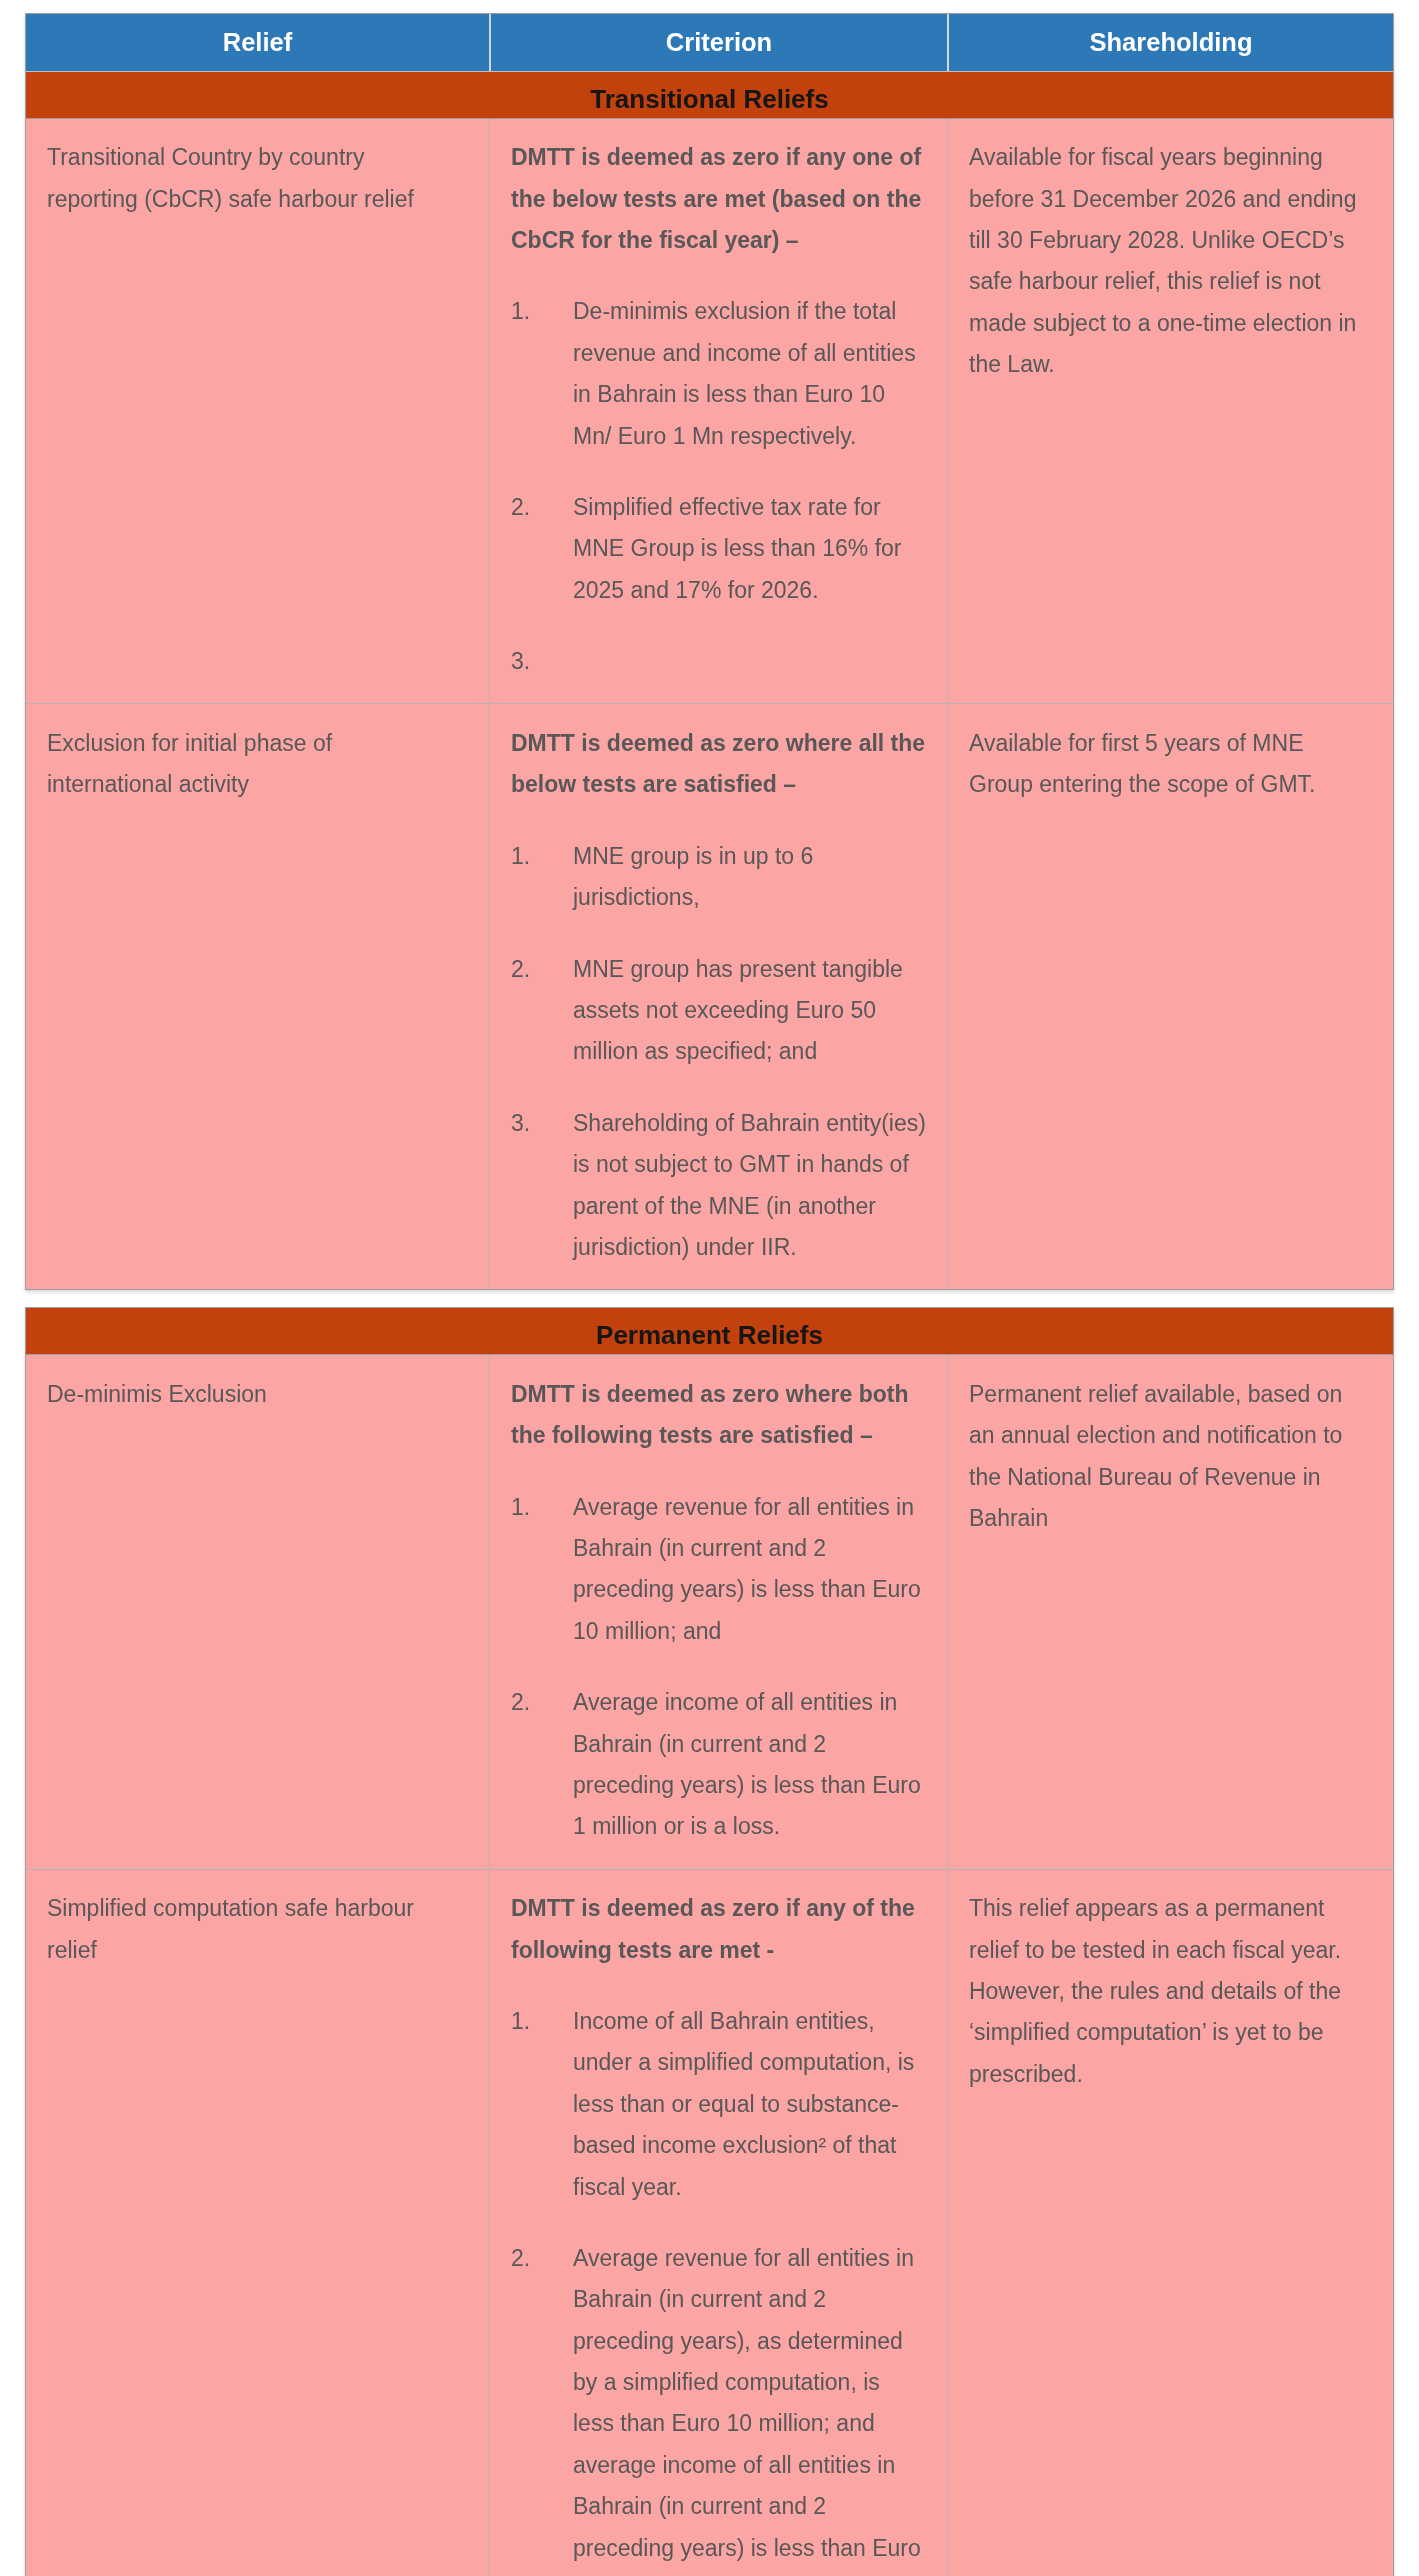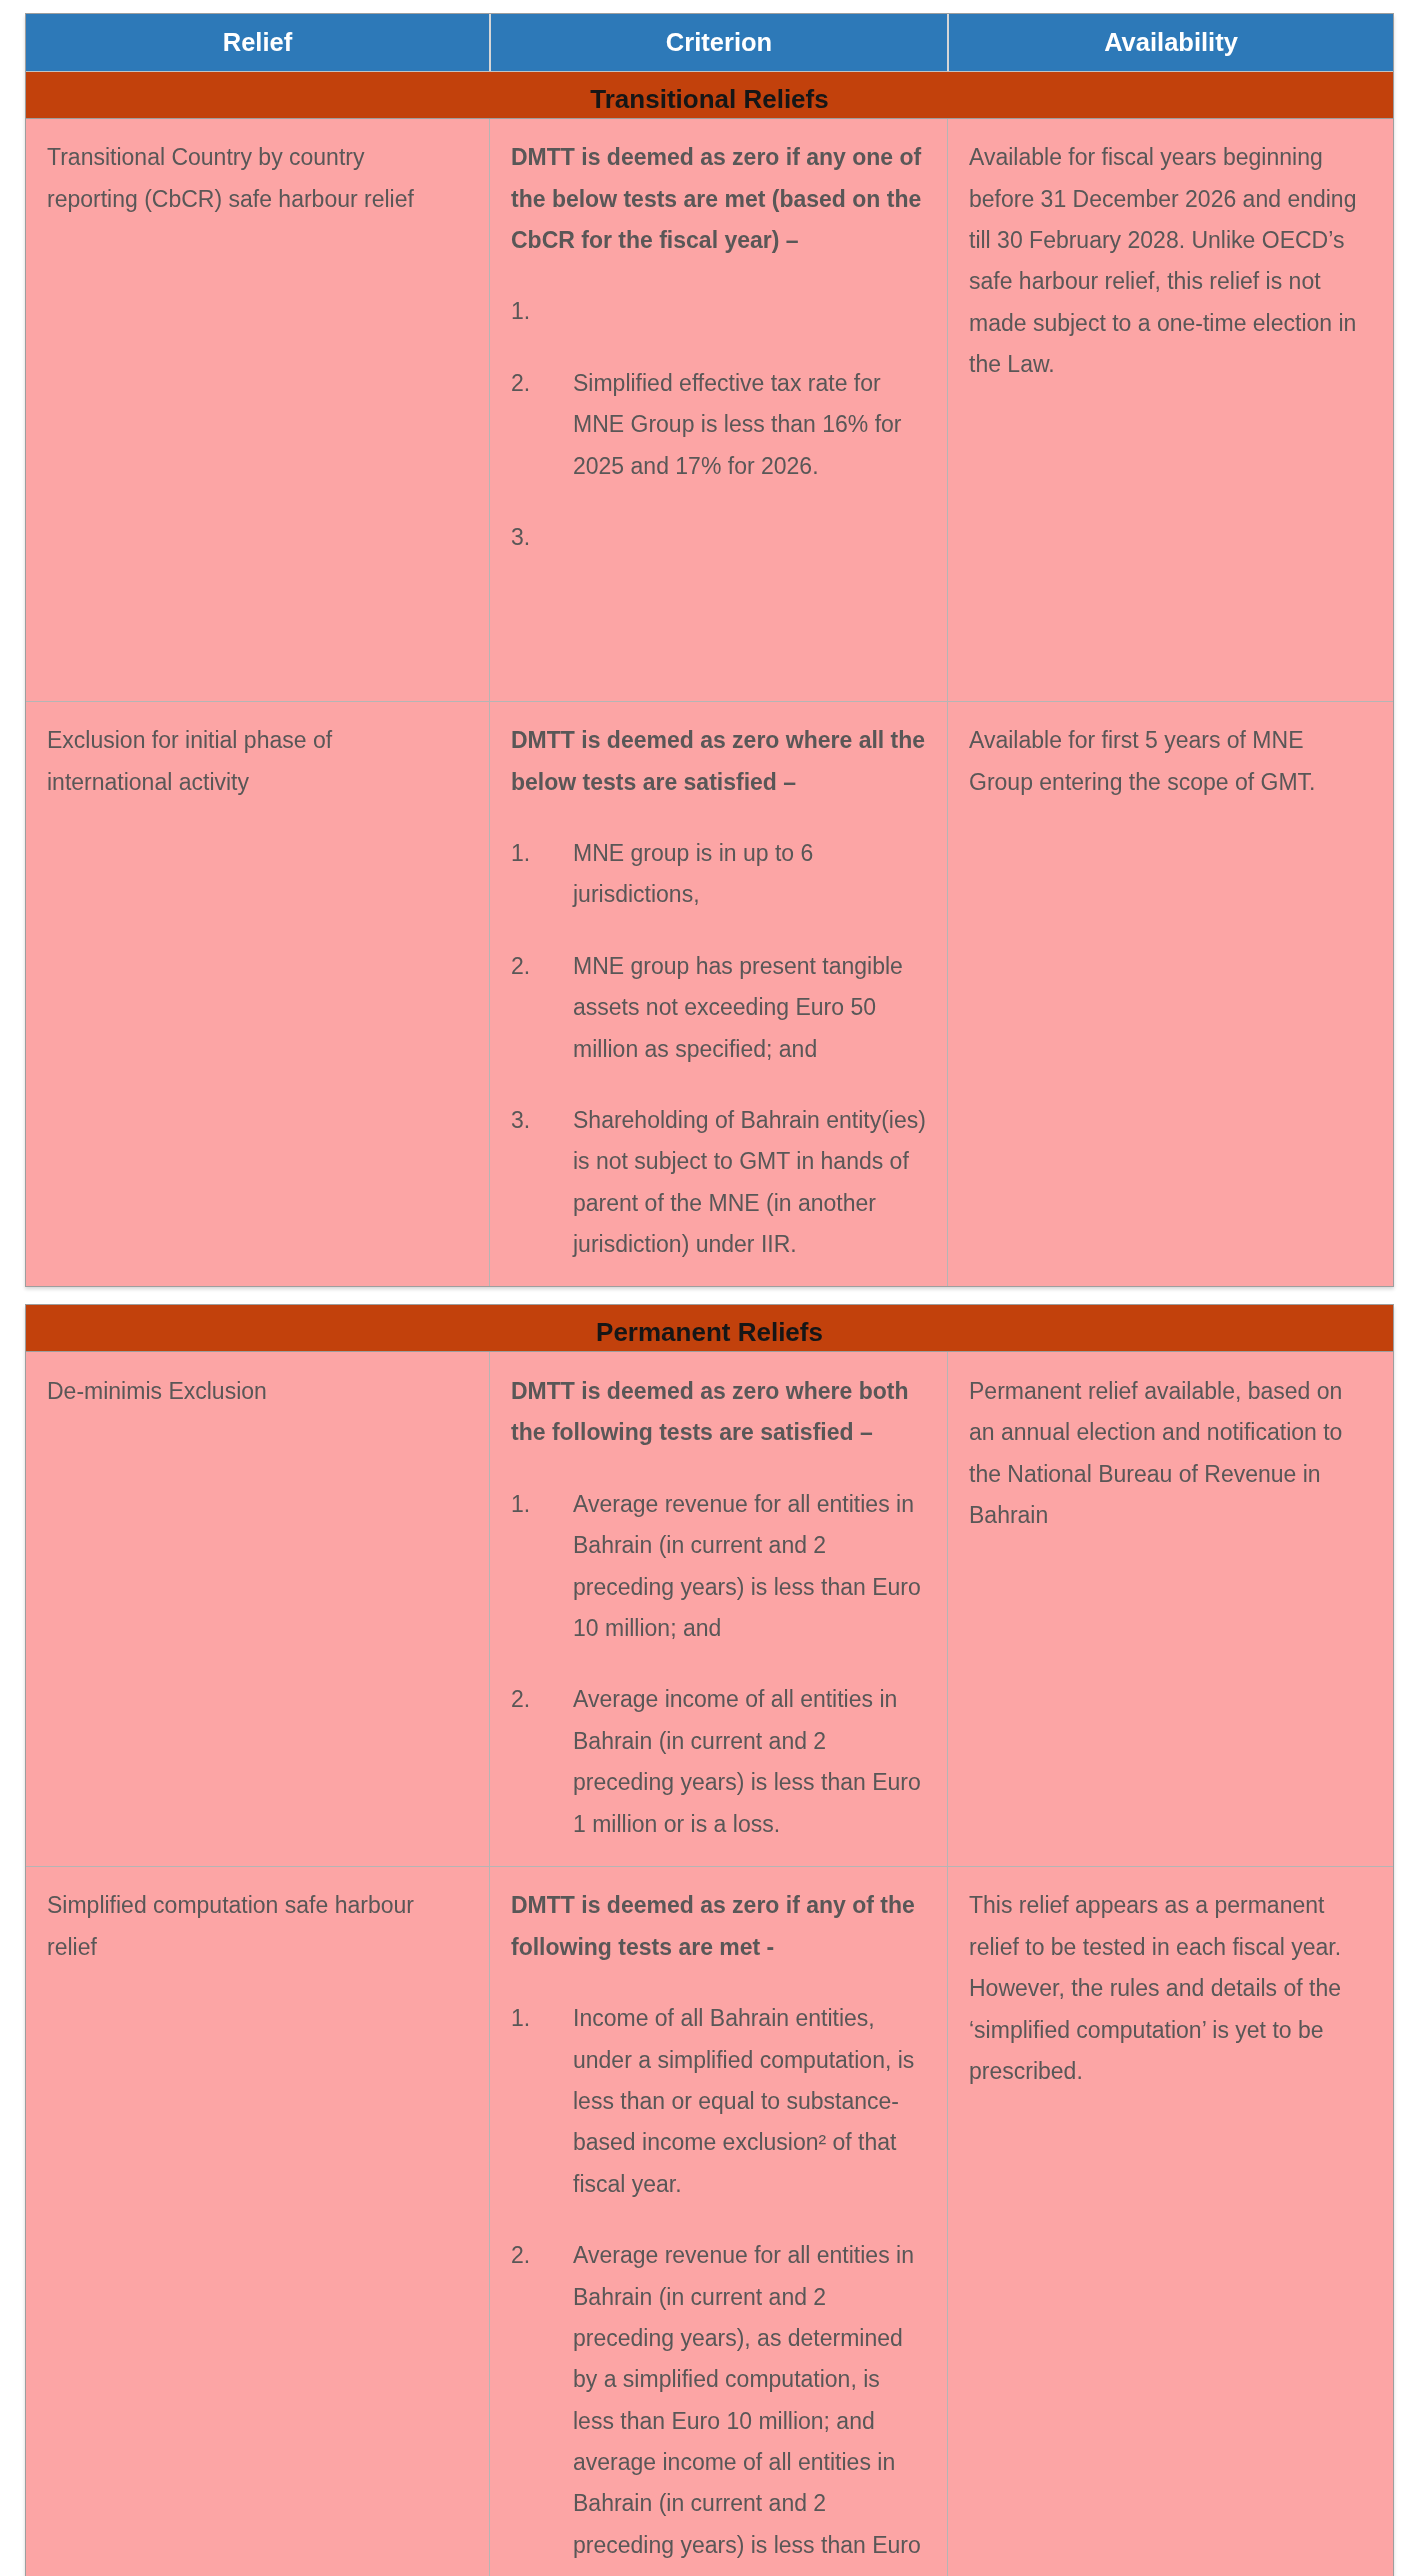--- a/index.html
+++ b/index.html
@@ -72,30 +72,31 @@
 </style>
 </head>
 <body>
 
 <div class="page">
 
   <div class="tbl">
     <div class="hrow">
       <div class="hcell">Relief</div>
       <div class="hcell">Criterion</div>
-      <div class="hcell">Availability</div>
+      <div class="hcell">Shareholding</div>
     </div>
     <div class="srow">Transitional Reliefs</div>
 
     <div class="brow r-t1a">
       <div class="cell">Transitional Country by country reporting (CbCR) safe harbour relief</div>
       <div class="cell">
         <p class="intro">DMTT is deemed as zero if any one of the below tests are met (based on the CbCR for the fiscal year) –</p>
         <div class="li">
           <span class="num">1.</span>
+          <span class="txt">De-minimis exclusion if the total revenue and income of all entities in Bahrain is less than Euro 10 Mn/ Euro 1 Mn respectively.</span>
         </div>
         <div class="li">
           <span class="num">2.</span>
           <span class="txt">Simplified effective tax rate for MNE Group is less than 16% for 2025 and 17% for 2026.</span>
         </div>
         <div class="li">
           <span class="num">3.</span>
         </div>
       </div>
       <div class="cell">Available for fiscal years beginning before 31 December 2026 and ending till 30 February 2028. Unlike OECD’s safe harbour relief, this relief is not made subject to a one-time election in the Law.</div>

